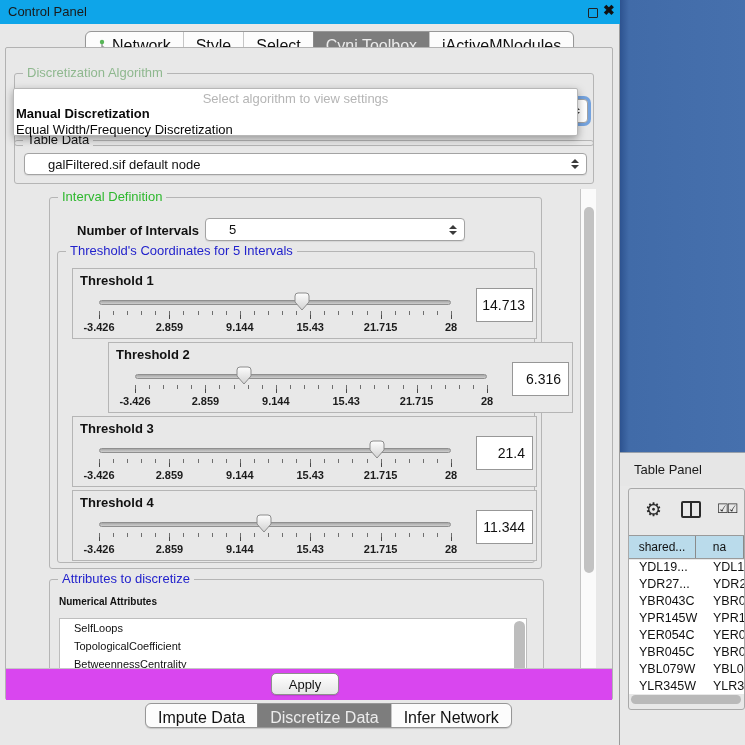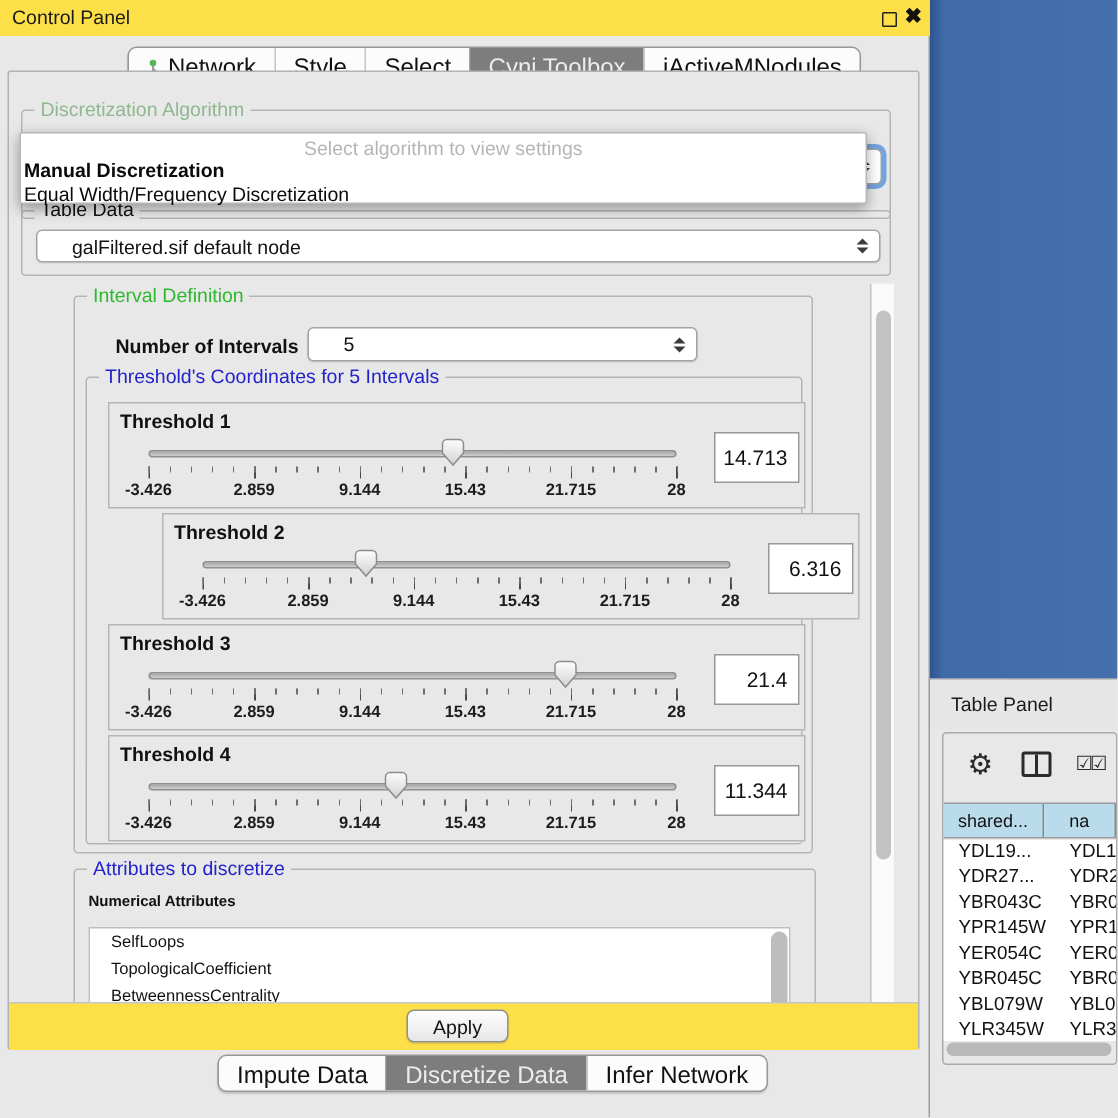--- a/index.html
+++ b/index.html
@@ -2,21 +2,21 @@
 <html><head>
 <meta charset="utf-8">
 <style>
   * { margin:0; padding:0; box-sizing:border-box; }
   html,body { width:745px; height:745px; }
   body { font-family:"Liberation Sans", sans-serif; background:#e8e8e8; position:relative; overflow:hidden; }
   .abs { position:absolute; }
 
   
   #left-panel { left:0; top:0; width:620px; height:745px; background:#e8e8e8; border-right:1px solid #9b9b9b; }
-  #titlebar { left:0; top:0; width:620px; height:24px; background:#fde047; }
+  #titlebar { left:0; top:0; width:620px; height:24px; background:#0ea5e9; }
   #titlebar .title { position:absolute; left:8px; top:4px; font-size:13px; color:#1a1a1a; }
   .win-float { left:588px; top:8px; width:10px; height:10px; border:1.5px solid #222; border-radius:1px; }
   .win-close { left:603px; top:2px; font-size:14px; font-weight:bold; color:#111; }
 
   .seg-tabs { display:inline-flex; border:1px solid #979797; border-radius:6px; background:#fcfcfc; overflow:hidden; height:25px; box-shadow:0 1px 1px rgba(0,0,0,.15); }
   .seg { padding:4px 12px 0 12px; font-size:16px; color:#111; display:flex; align-items:center; gap:1px; border-left:1px solid #c6c6c6; white-space:nowrap; }
   .seg:first-child { border-left:none; }
   .seg.sel { background:#7d7d7d; color:#ececec; border-left:1px solid #8a8a8a; }
   .seg .net-ico { width:13px; height:15px; margin-top:1px; }
 
@@ -47,21 +47,21 @@
   .ticks-major { position:absolute; left:26px; top:42px; width:353px; height:8px; background:repeating-linear-gradient(90deg,#4a4a4a 0 1px,transparent 1px 70.4px); }
   .ticks-minor { position:absolute; left:26px; top:42px; width:353px; height:4px; background:repeating-linear-gradient(90deg,#6e6e6e 0 1px,transparent 1px 14.08px); }
   .tick-lab { position:absolute; top:52px; transform:translateX(-50%); font-size:11px; font-weight:bold; color:#1c1c1c; }
   .thr-value { position:absolute; left:403px; top:19px; width:57px; height:34px; background:#fff; border:1px solid #979797; font-size:14px; color:#111; display:flex; align-items:center; justify-content:flex-end; padding-right:7px; }
   .thumb-svg { position:absolute; top:23px; }
 
   #attr-list { position:absolute; left:9px; top:38px; width:468px; height:78px; background:#fff; border:1px solid #bdbdbd; overflow:hidden; }
   .attr-item { font-size:11px; color:#111; padding:1px 0 1px 14px; line-height:16px; }
   #attr-list .lscroll { position:absolute; right:1px; top:2px; width:11px; height:62px; border-radius:6px; background:#bdbdbd; }
 
-  #apply-bar { left:0; top:620px; width:606px; height:32px; border-top:1px solid #c6c6c6; background:#fde047; }
+  #apply-bar { left:0; top:620px; width:606px; height:32px; border-top:1px solid #c6c6c6; background:#d946ef; }
   #apply-btn { position:absolute; left:265px; top:4px; width:68px; height:22px; border:1px solid #8f8f8f; border-radius:5px; background:linear-gradient(#ffffff,#e6e6e6); font-size:13px; color:#111; display:flex; align-items:center; justify-content:center; box-shadow:0 1px 1px rgba(0,0,0,.12); }
 
   
   #popup { left:13px; top:88px; width:565px; height:48px; background:#fff; border:1px solid #b7b7b7; border-radius:2px; box-shadow:0 3px 9px rgba(0,0,0,.35); z-index:60; }
   #popup .hint { position:absolute; left:0; right:0; top:2px; text-align:center; font-size:13px; color:#b5b5b5; }
   #popup .opt { position:absolute; left:2px; font-size:13px; color:#0a0a0a; white-space:nowrap; }
   #popup .opt.b { font-weight:bold; }
 
   
   #desktop { left:620px; top:0; width:125px; height:452px; background:linear-gradient(90deg,#2d5390 0,#416ba8 9px,#4670ad 100%); }

